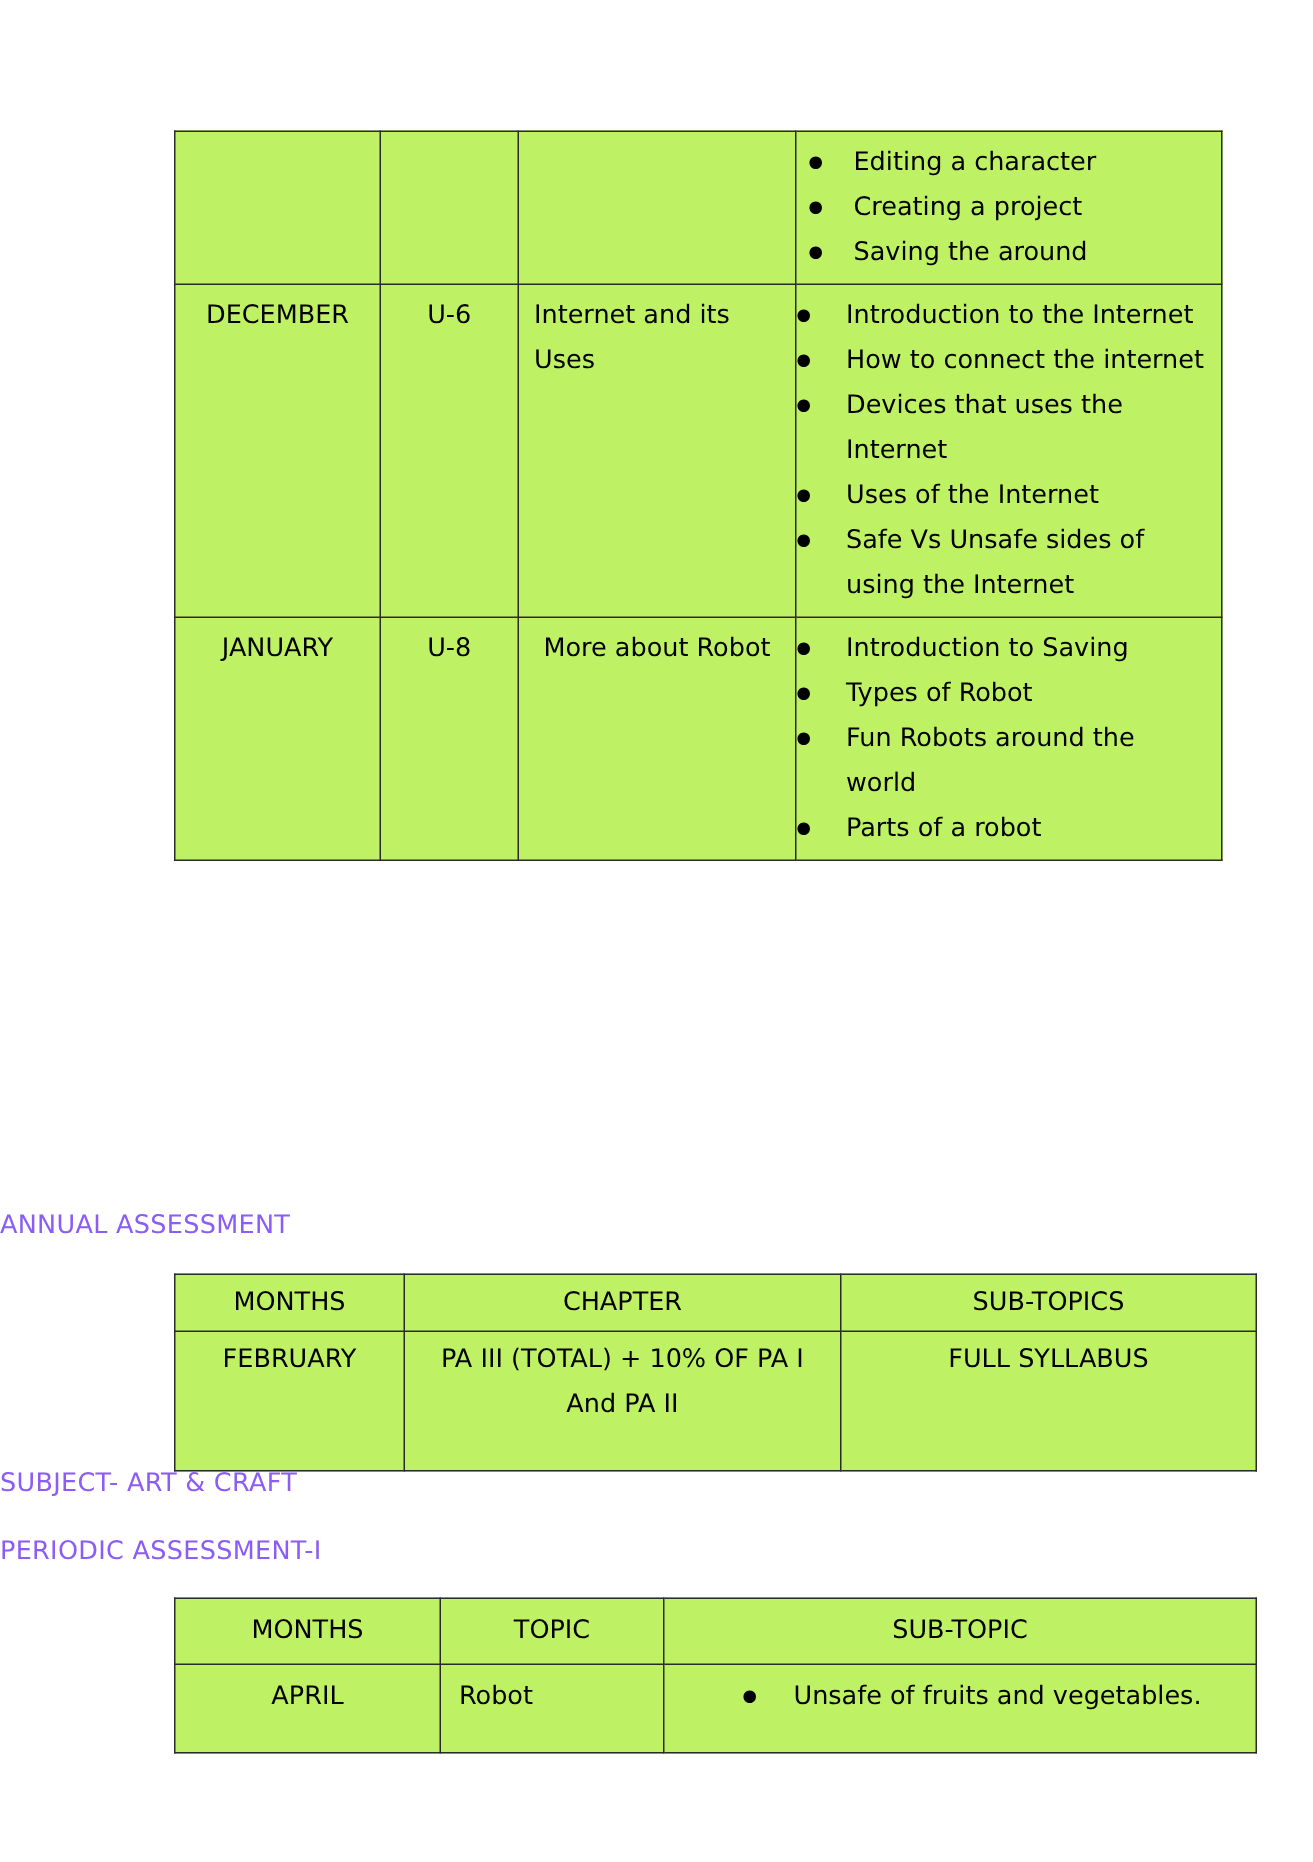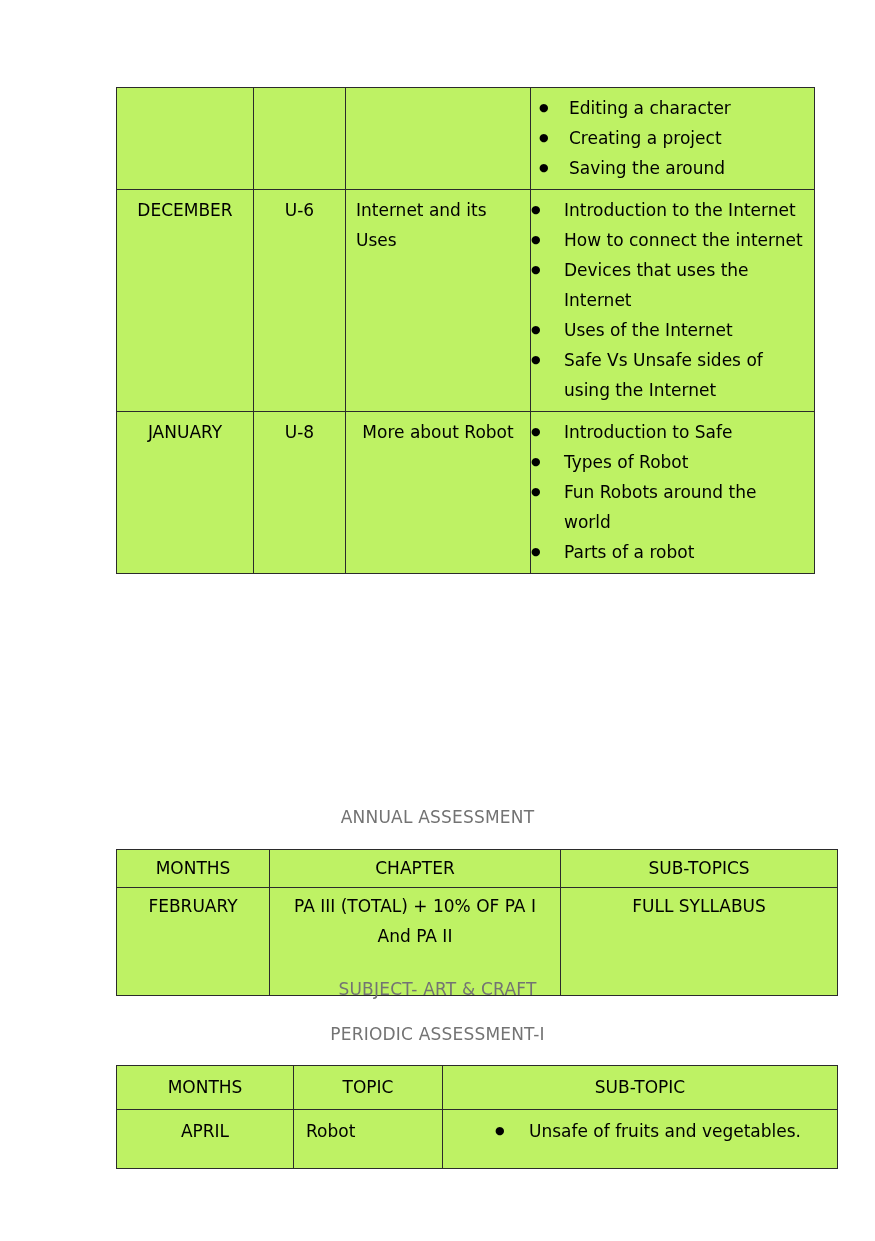--- a/index.html
+++ b/index.html
@@ -87,42 +87,42 @@
   ul.bullets.indent-a li { padding-left: 38px; }
   ul.bullets.indent-a li::before { left: 8px; }
   ul.bullets.indent-b li { padding-left: 33px; }
   ul.bullets.indent-b li::before { left: 0px; }
 
   
   .heading {
     position: absolute;
     width: 875px;
     left: 0;
-    text-align: center;
+    text-align: left;
     font-size: 17px;
     line-height: 22px;
     letter-spacing: 0.2px;
-    color: #737373;
+    color: #8b5cf6;
   }
   #heading-annual   { top: 806px; }
   #heading-subject  { top: 978px; }
   #heading-periodic { top: 1023px; }
 
   
   #table-annual {
     left: 116px;
     top: 849px;
     width: 696px;
   }
   #table-annual td { text-align: center; }
   .a-month   { width: 144px; }
   .a-chapter { width: 282px; }
   .a-sub     { width: 268px; }
   #table-annual .hdr-cell  { padding: 3px 4px 4px 4px; }
-  #table-annual .body-cell { padding: 3px 8px 44px 8px; }
+  #table-annual .body-cell { padding: 3px 8px 29px 8px; }
 
   
   #table-art {
     left: 116px;
     top: 1065px;
     width: 696px;
   }
   .t-month { width: 168px; text-align: center; }
   .t-topic { width: 140px; }
   .t-sub   { width: 386px; }
@@ -186,21 +186,21 @@
           <span class="month-txt">JANUARY</span>
         </td>
         <td class="c-unit">
           <span class="unit-txt">U-8</span>
         </td>
         <td class="c-chapter">
           <span class="chapter-txt center">More about Robot</span>
         </td>
         <td class="c-sub">
           <ul class="bullets indent-b">
-            <li>Introduction to Safe</li>
+            <li>Introduction to Saving</li>
             <li>Types of Robot</li>
             <li>Fun Robots around the world</li>
             <li>Parts of a robot</li>
           </ul>
         </td>
       </tr>
     </tbody>
   </table>
 
   <div class="heading" id="heading-annual">ANNUAL ASSESSMENT</div>

